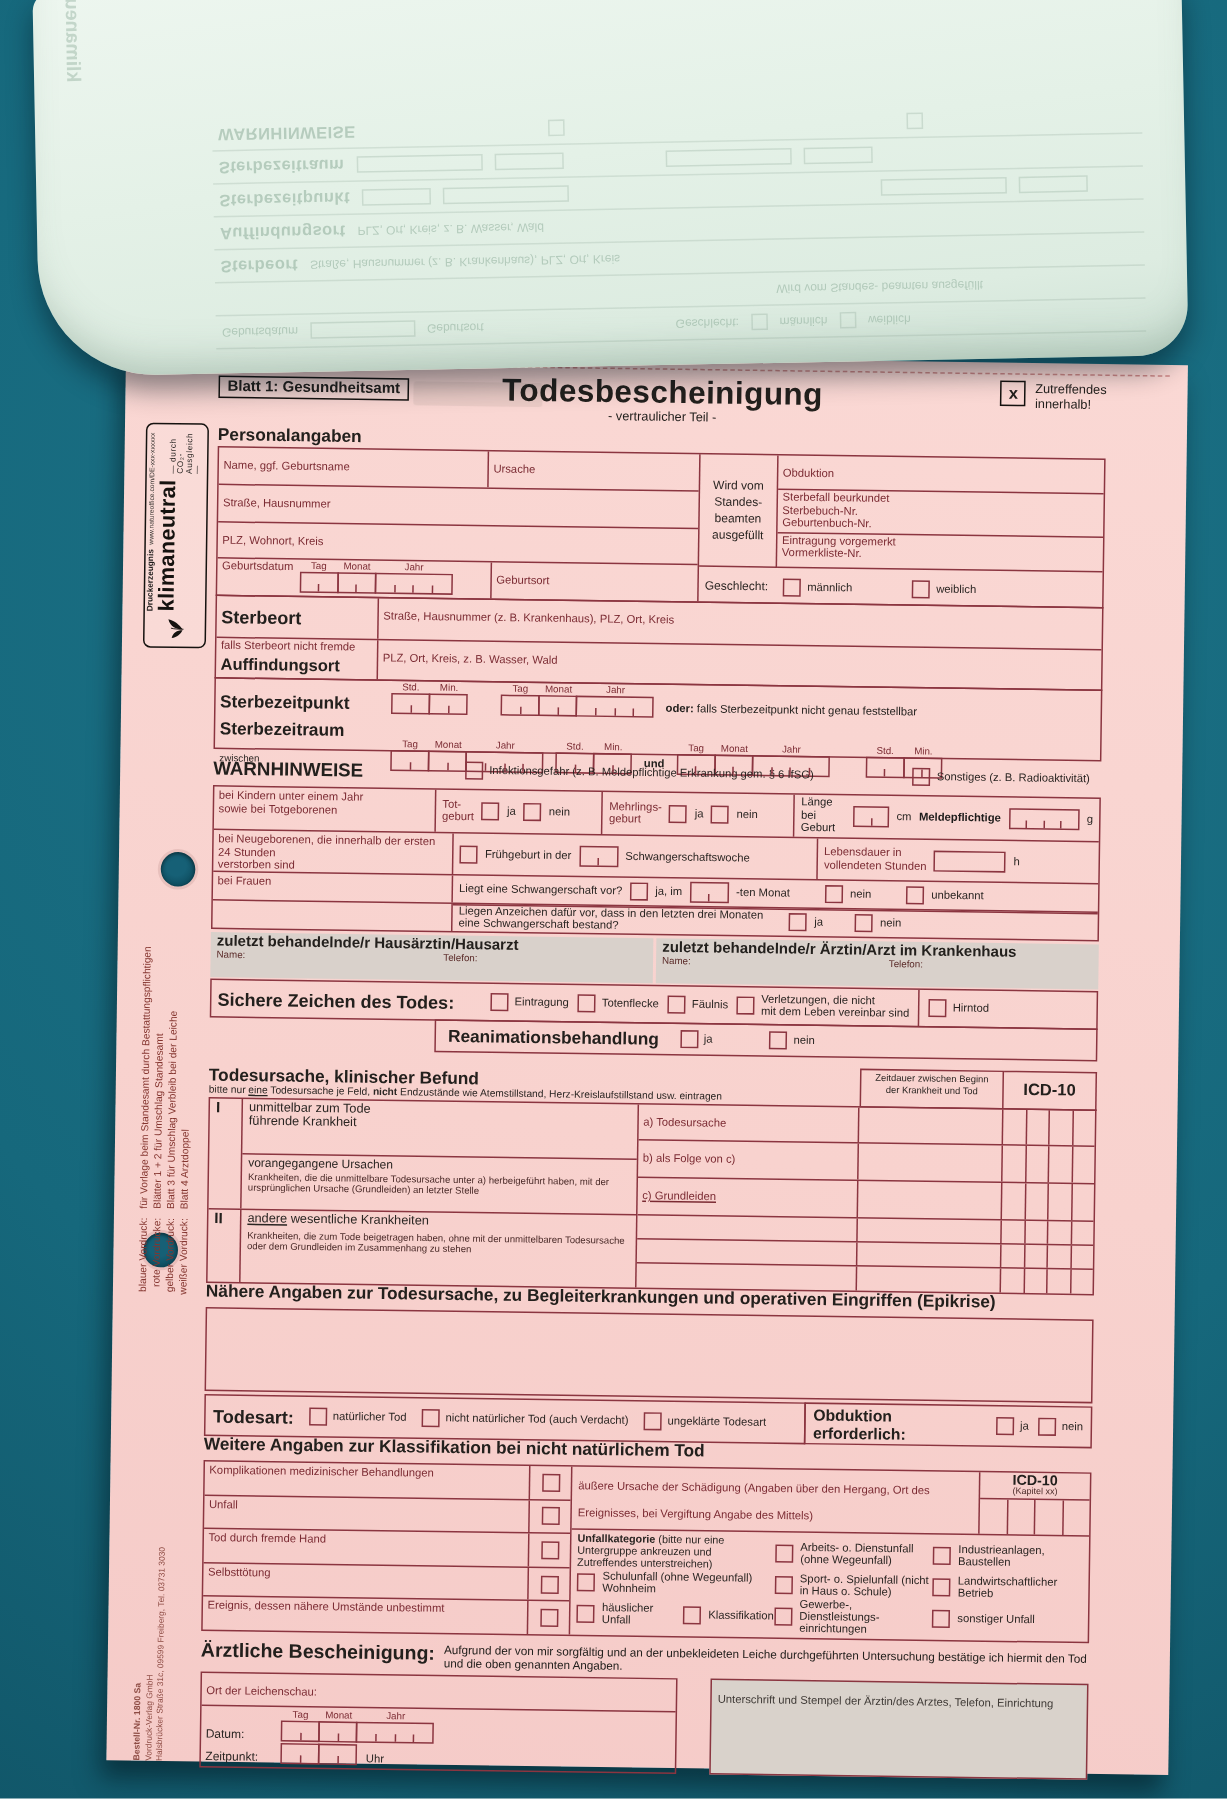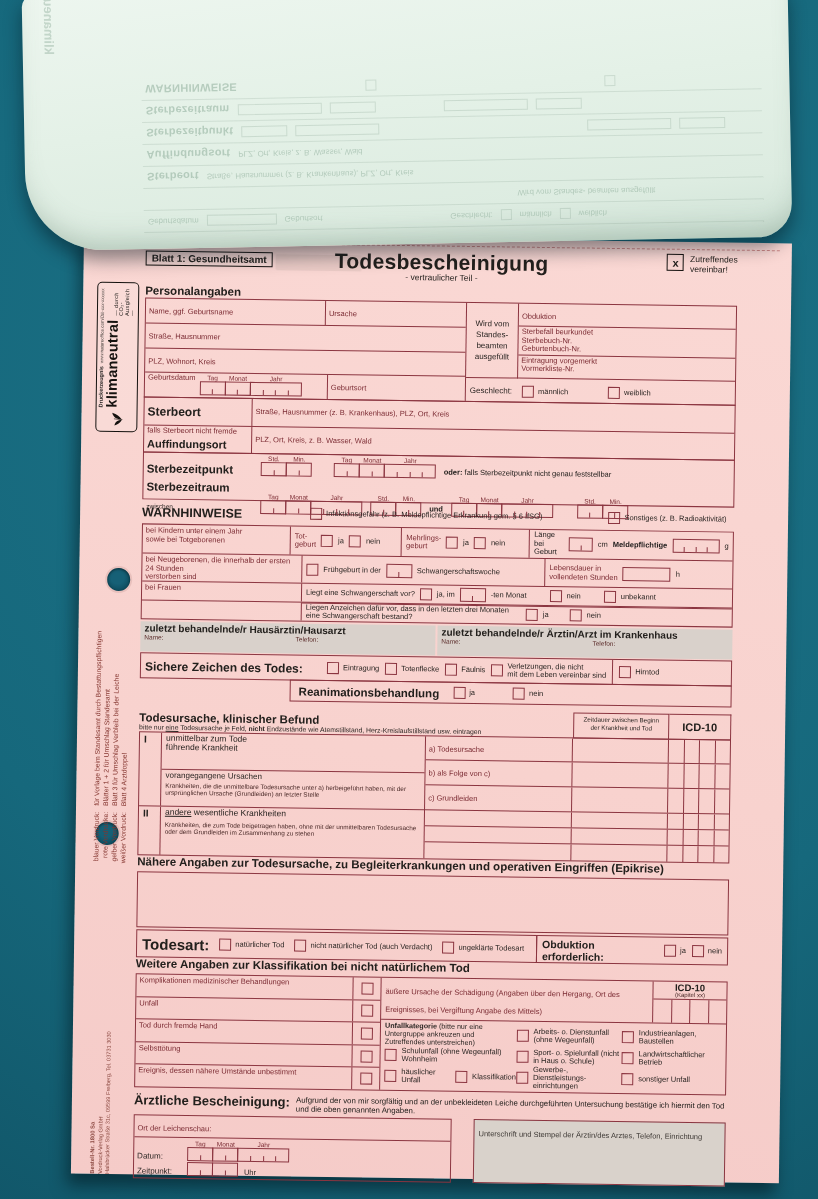--- a/index.html
+++ b/index.html
@@ -178,21 +178,21 @@
   .fr-i{ width:62px; border-left:1px solid #8b3540; display:flex;}
   .fr-i i{ flex:1;}
   .fr-i i + i{ border-left:1px solid #8b3540;}
   .fra{ height:24px;} .frb{ height:25px;} .frc{ height:25px;} .frx{ height:16px;}
   
   .epi-h{ height:16px; font-size:11.5px; font-weight:bold;}
   .epi-box{ height:56px;}
   
   .toa{ height:28px; display:flex; margin-top:2px;}
   .toa-l{ flex:1; display:flex; align-items:center; gap:10px; padding:0 5px;}
-  .toa-l .sec-h{ font-size:15px;}
+  .toa-l .sec-h{ font-size:12px;}
   .toa-r{ width:192px; margin-left:-1px; display:flex; align-items:center; gap:6px; padding:0 5px;}
   .toa-r .sec-h{ font-size:10.5px;}
   
   .kl-h{ height:16px; font-size:11.5px; font-weight:bold;}
   .kt{ display:flex; height:114px;}
   .kt-l{ width:245px; border-right:1.2px solid #8b3540; display:flex; flex-direction:column;}
   .kt-lr{ display:flex; border-bottom:1.2px solid #8b3540; flex:1;}
   .kt-lr:last-child{ border-bottom:none;}
   .kt-lt{ flex:1; padding:2px 3px; display:flex; align-items:flex-start;}
   .kt-cb{ width:28px; border-left:1px solid #8b3540; display:flex; align-items:center;
@@ -324,21 +324,21 @@
 
     <div class="f-header">
       <span class="blatt">Blatt 1: Gesundheitsamt</span>
       <span class="ghost-stamp"></span>
       <div class="title">Todesbescheinigung</div>
       <div class="subtitle">- vertraulicher Teil -</div>
       <div class="checknote">
         <span class="xbox">x</span>
         <span class="cn-txt">
           <span>Zutreffendes</span><br>
-          <span>vereinbar!</span>
+          <span>innerhalb!</span>
         </span>
       </div>
     </div>
 
     <div class="sec-h">Personalangaben</div>
 
     <div class="ptable ln">
       <div class="pt-left">
         <div class="pt-r">
           <div class="pt-name"><span class="tl">Name, ggf. Geburtsname</span></div>
@@ -782,21 +782,21 @@
             <div class="fr-f"><span class="tl">b) als Folge von c)</span></div>
             <div class="fr-z"></div>
             <div class="fr-i">
               <i></i>
               <i></i>
               <i></i>
               <i></i>
             </div>
           </div>
         <div class="fr frc">
-            <div class="fr-f"><span class="tl" style="">c) Grundleiden</span></div>
+            <div class="fr-f"><span class="tl" style="text-decoration:underline">c) Grundleiden</span></div>
             <div class="fr-z"></div>
             <div class="fr-i">
               <i></i>
               <i></i>
               <i></i>
               <i></i>
             </div>
           </div>
         <div class="fr frx">
             <div class="fr-f"></div>

